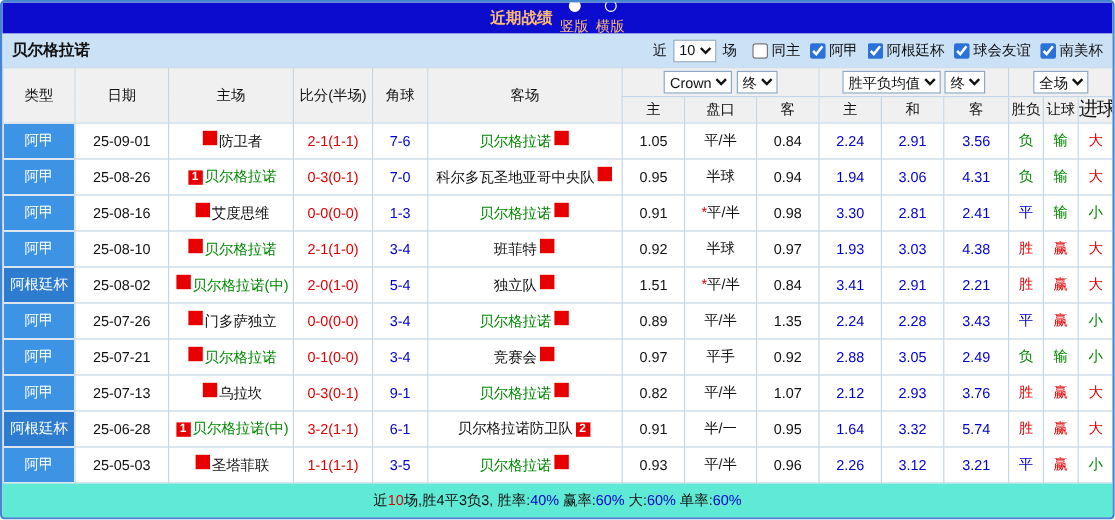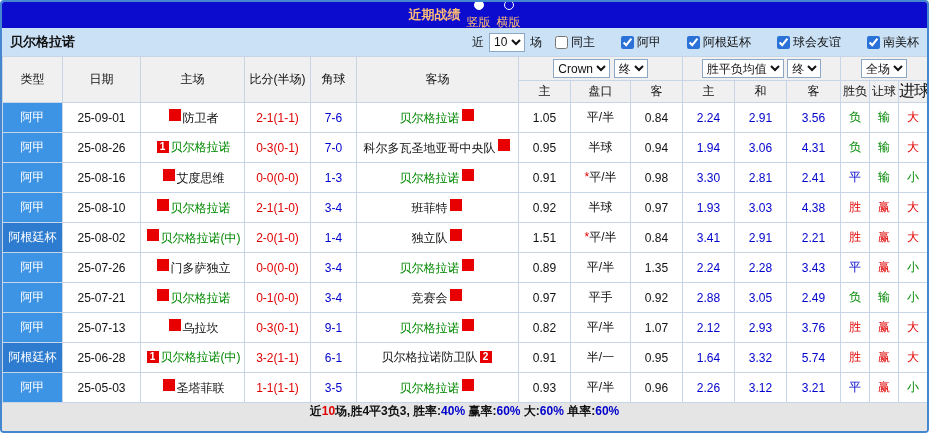--- a/index.html
+++ b/index.html
@@ -30,21 +30,21 @@
 
   
   .filter-bar {
     height: 28px; flex: 0 0 28px;
     background: #CBE1F6;
     display: flex; align-items: center;
     padding: 0 8px; font-size: 12px; color: #111;
   }
   .team-name { font-weight: bold; font-size: 13px; }
   .filter-controls { margin-left: auto; display: flex; align-items: center; gap: 5px; }
-  .checkbox-group { display: inline-flex; align-items: center; gap: 26px; margin-left: 8px; }
+  .checkbox-group { display: inline-flex; align-items: center; gap: 8px; margin-left: 8px; }
   .checkbox-group label { display: inline-flex; align-items: center; gap: 3px; cursor: pointer; }
   input[type="checkbox"] { width: 13px; height: 13px; accent-color: #2A72D8; }
 
   select {
     font-size: 12px; height: 19px; border: 1px solid #8CA8C6;
     background: #fff; color: #111; font-family: inherit;
   }
 
   
   .results-table { border-collapse: collapse; table-layout: fixed; width: 925px; flex: 0 0 auto; }
@@ -69,24 +69,23 @@
   .c-score { color: #E00000; margin-left: 25px; }
 
   .badge {
     display: inline-block; min-width: 12px; height: 12px; line-height: 12px;
     background: #E80000; color: #fff; font-size: 10px; font-weight: bold;
     text-align: center; margin: 0 2px; vertical-align: 1px;
   }
 
   
   .summary-bar {
-    flex: 1; background: #e5e5e5;
-    display: flex; align-items: flex-start; justify-content: center;
+    flex: 1; background: #5eead4;
+    display: flex; align-items: center; justify-content: center;
     font-size: 12px;
-    font-weight: bold;
   }
 </style>
 </head>
 <body>
 
 <div class="window">
 
   <div class="title-bar">
     <span class="title">近期战绩</span>
     <label class="radio-label">
@@ -249,21 +248,21 @@
     <td class="c-blue">4.38</td>
     <td class="c-red">胜</td>
     <td class="c-red">赢</td>
     <td class="c-red">大</td>
   </tr>
         <tr class="data-row">
     <td class="cell-league lg-cup">阿根廷杯</td>
     <td>25-08-02</td>
     <td><span class="badge" hidden=""></span><span class="team c-green">贝尔格拉诺(中)</span></td>
     <td class="c-score">2-0(1-0)</td>
-    <td class="c-blue">1-4</td>
+    <td class="c-blue">5-4</td>
     <td><span class="team">独立队</span><span class="badge" hidden=""></span></td>
     <td>1.51</td>
     <td><span class="c-red">*</span>平/半</td>
     <td>0.84</td>
     <td class="c-blue">3.41</td>
     <td class="c-blue">2.91</td>
     <td class="c-blue">2.21</td>
     <td class="c-red">胜</td>
     <td class="c-red">赢</td>
     <td class="c-red">大</td>

